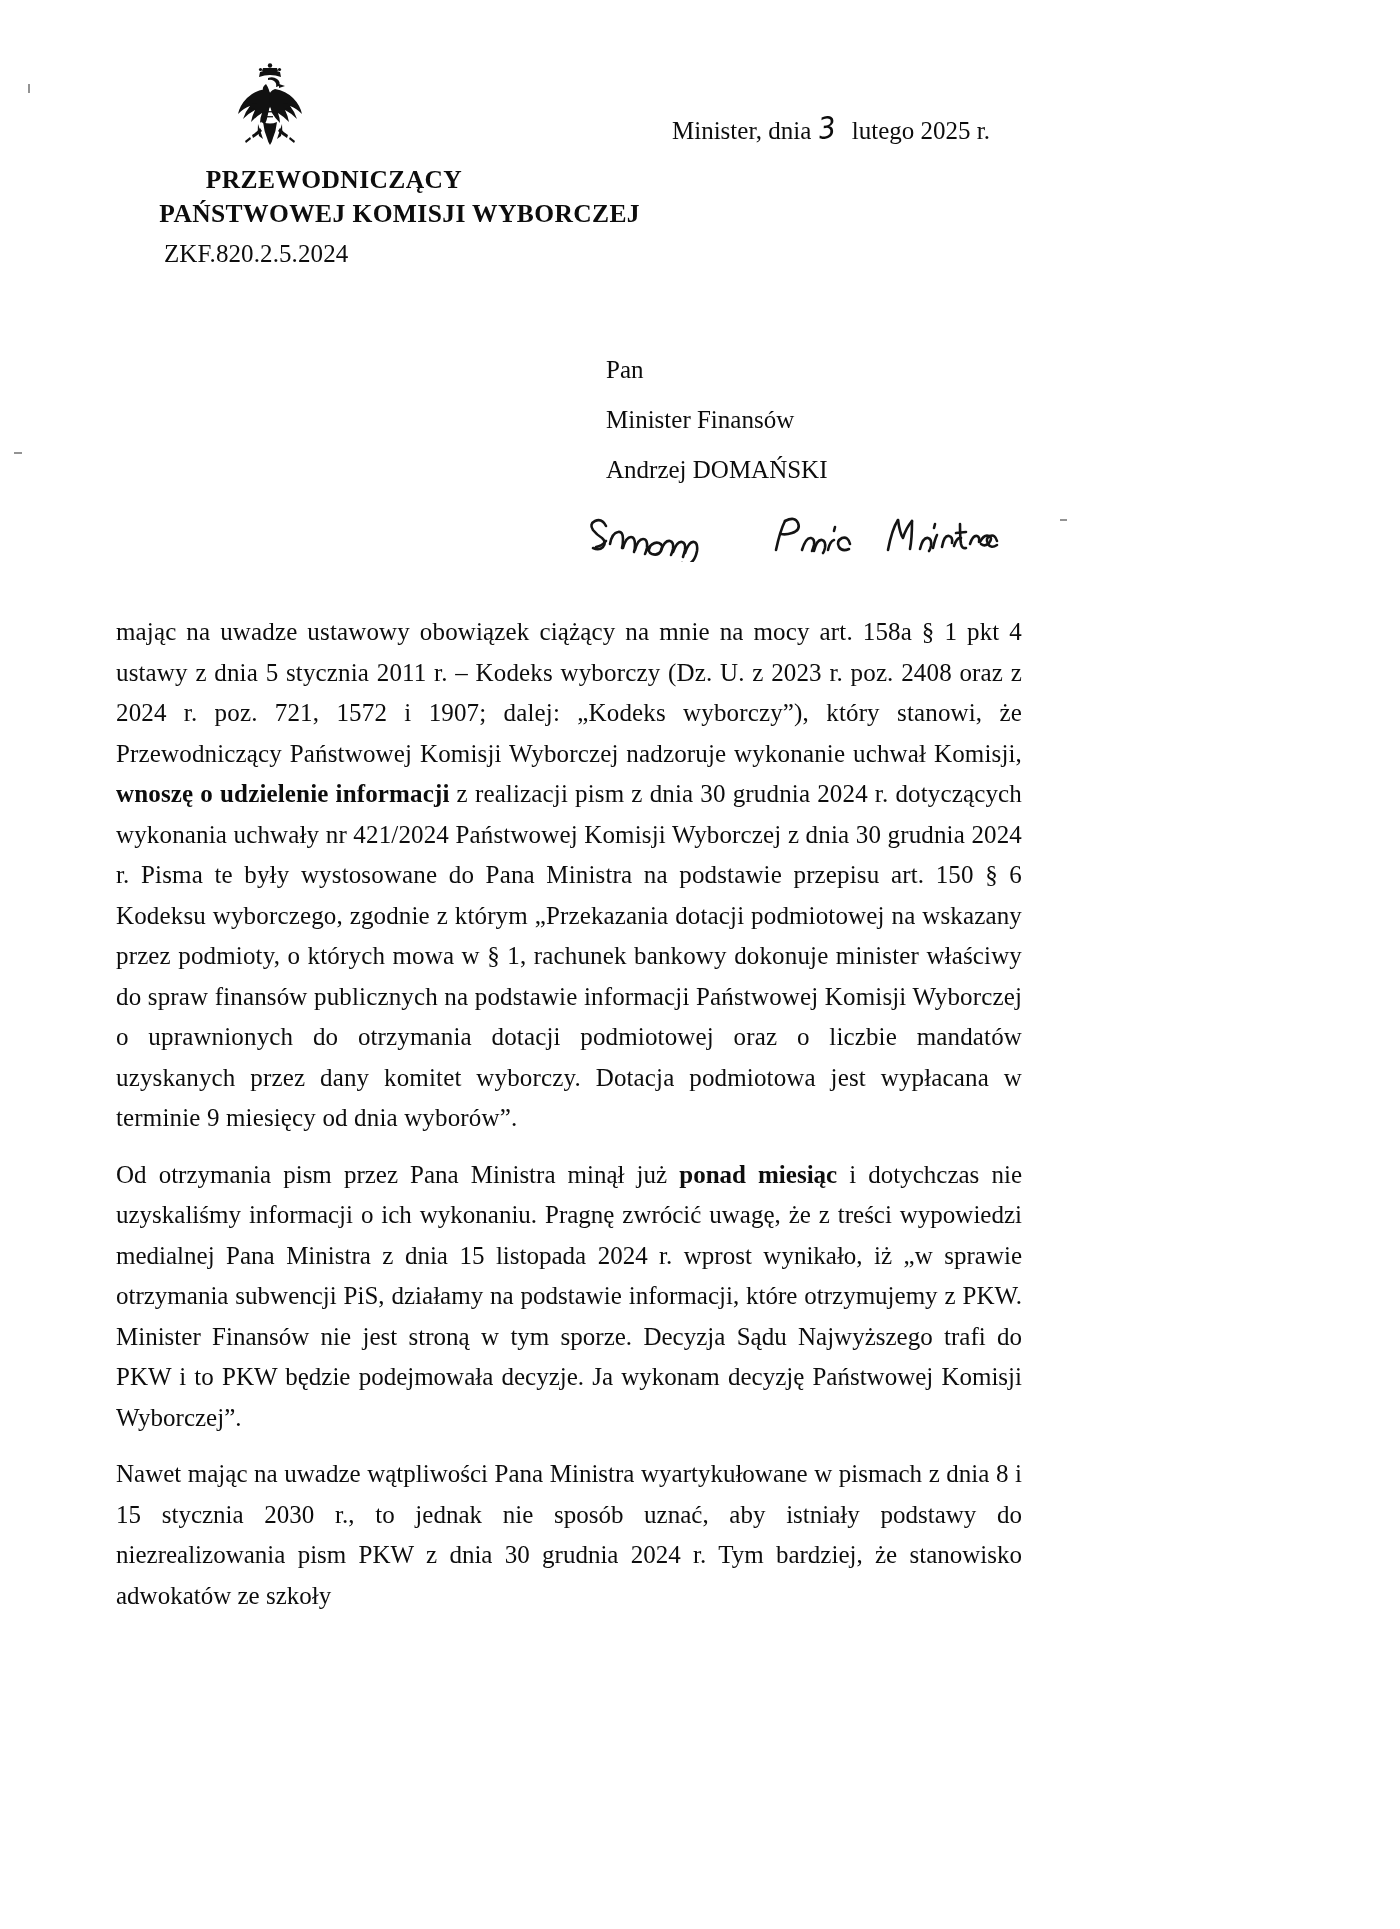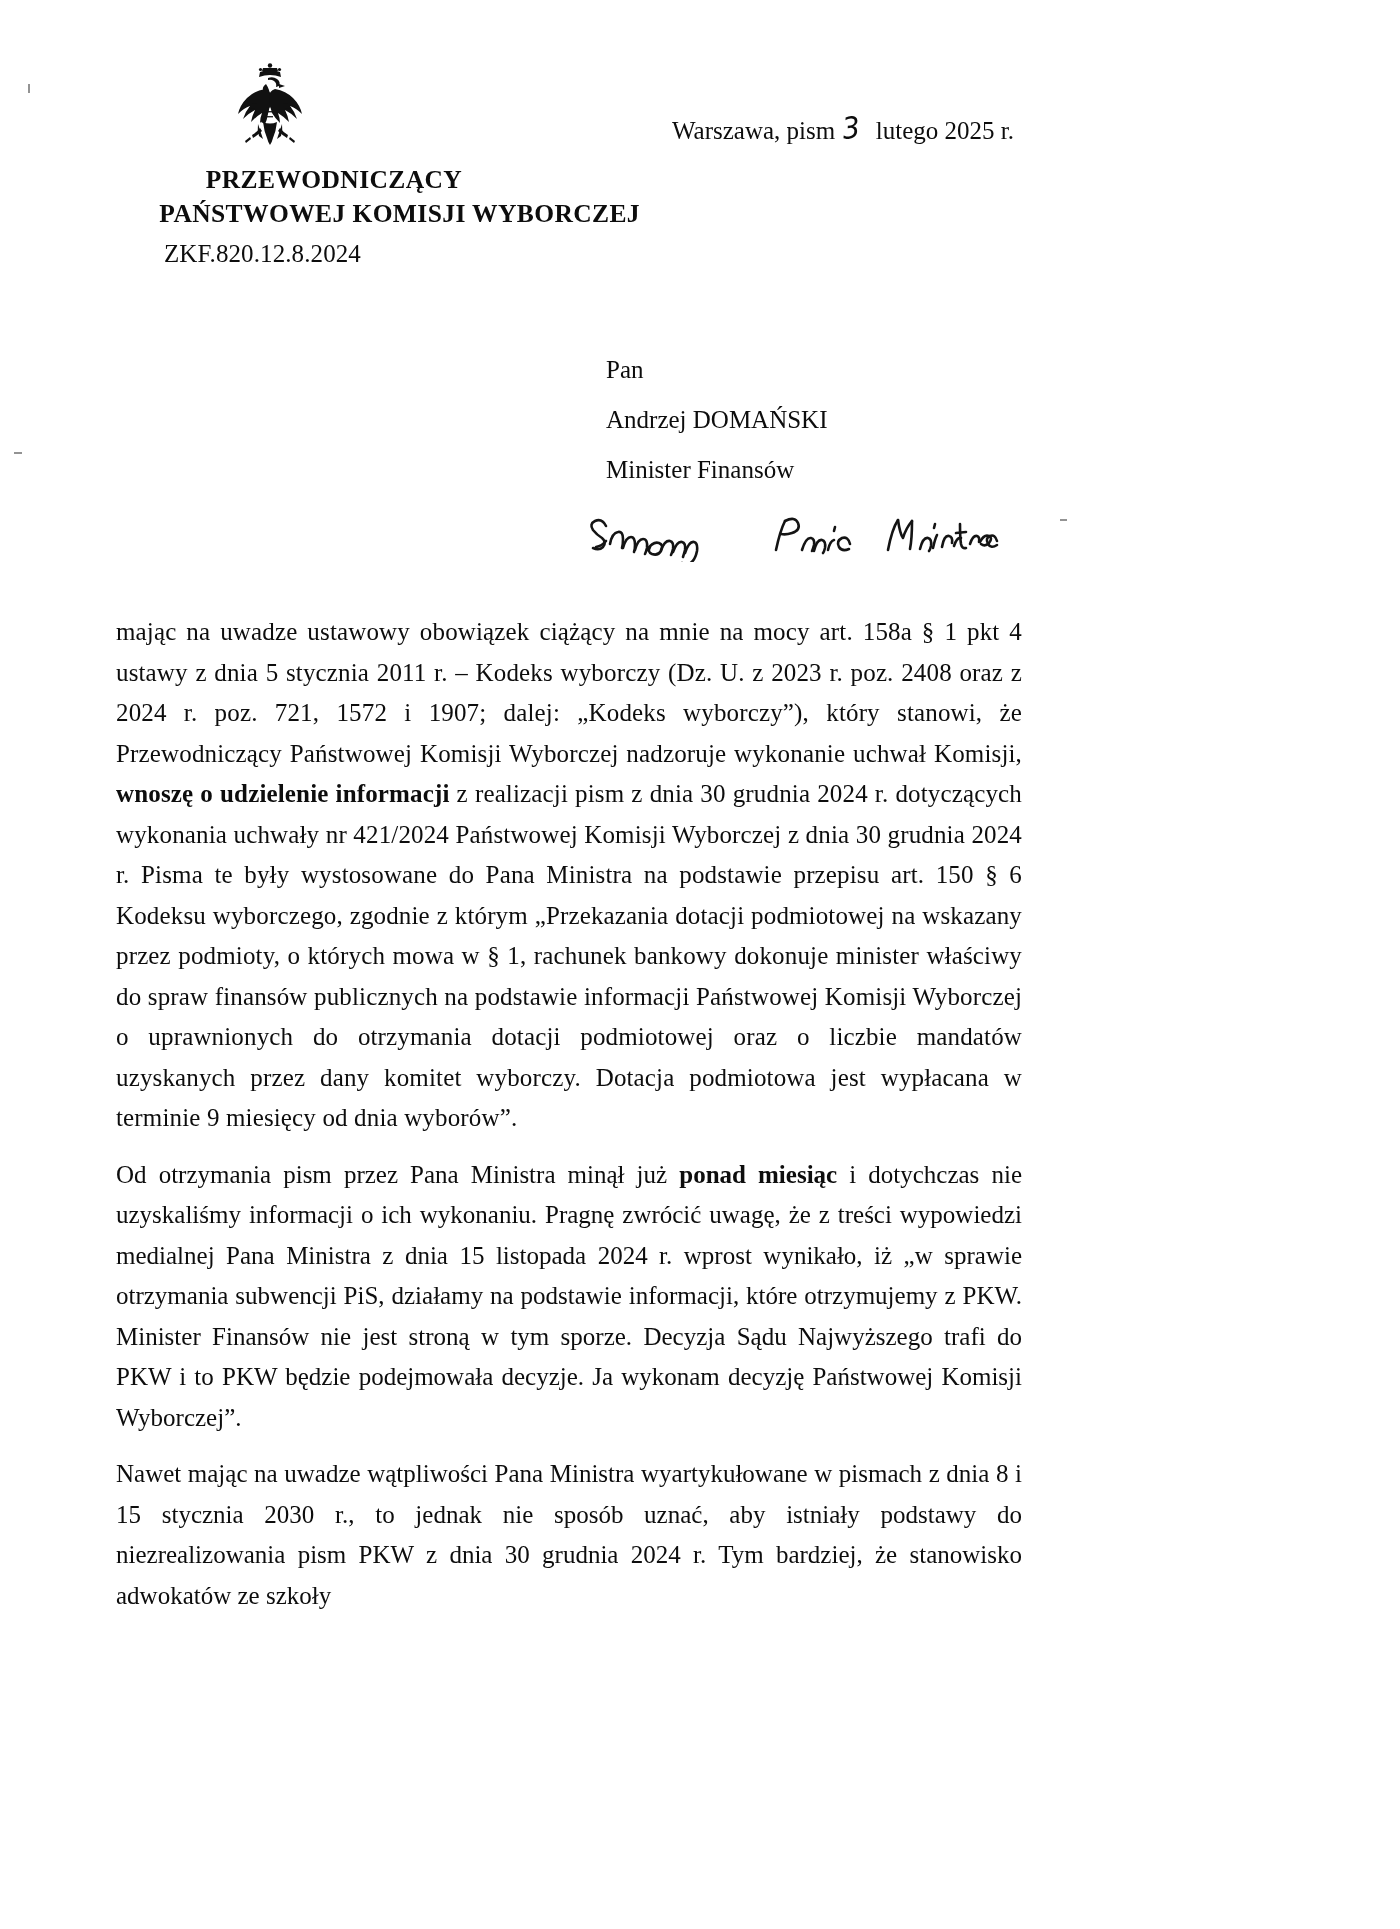--- a/index.html
+++ b/index.html
@@ -174,29 +174,29 @@
       </g>
     </svg>
   </div>
 
   <div class="letterhead">
     <span class="l1">PRZEWODNICZĄCY</span>
     <span class="l2">PAŃSTWOWEJ KOMISJI WYBORCZEJ</span>
   </div>
 
   <div class="dateline">
-    <span>Warszawa, pism</span><span class="hand-day">3</span><span>lutego 2025 r.</span>
-  </div>
-
-  <div class="refno">ZKF.820.12.8.2024</div>
+    <span>Minister, dnia</span><span class="hand-day">3</span><span>lutego 2025 r.</span>
+  </div>
+
+  <div class="refno">ZKF.820.2.5.2024</div>
 
   <div class="addressee">
     <div>Pan</div>
+    <div>Minister Finansów</div>
     <div>Andrzej DOMAŃSKI</div>
-    <div>Minister Finansów</div>
   </div>
 
   <div class="salutation" aria-label="Szanowny Panie Ministrze">
     <svg viewBox="0 0 470 62" width="470" height="62" aria-hidden="true">
       <g fill="none" stroke="#141414" stroke-width="2.6" stroke-linecap="round" stroke-linejoin="round">
 
         <path d="M18 26 q-4 -8 -11 -5 q-6 3 -2 9 q4 5 9 8 q5 4 1 9 q-4 4 -10 1"></path>
         <path d="M8 47 q6 -1 10 -6"></path>
 
         <path d="M22 44 q2 -11 8 -12 q5 -1 5 7 q0 6 -1 9"></path>

